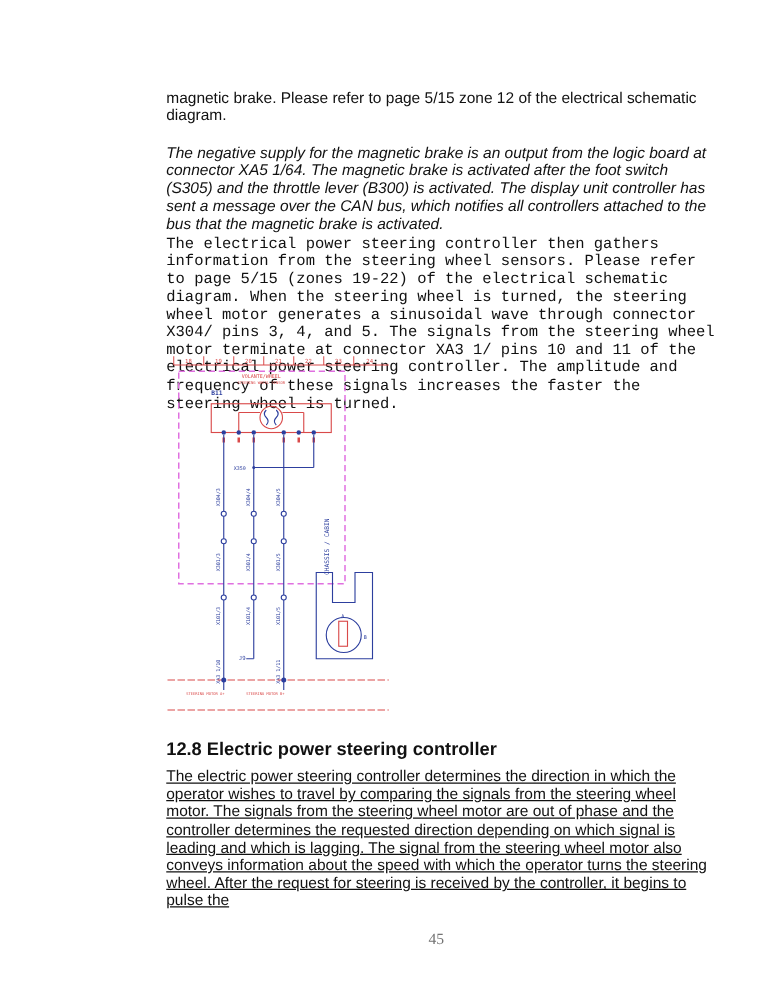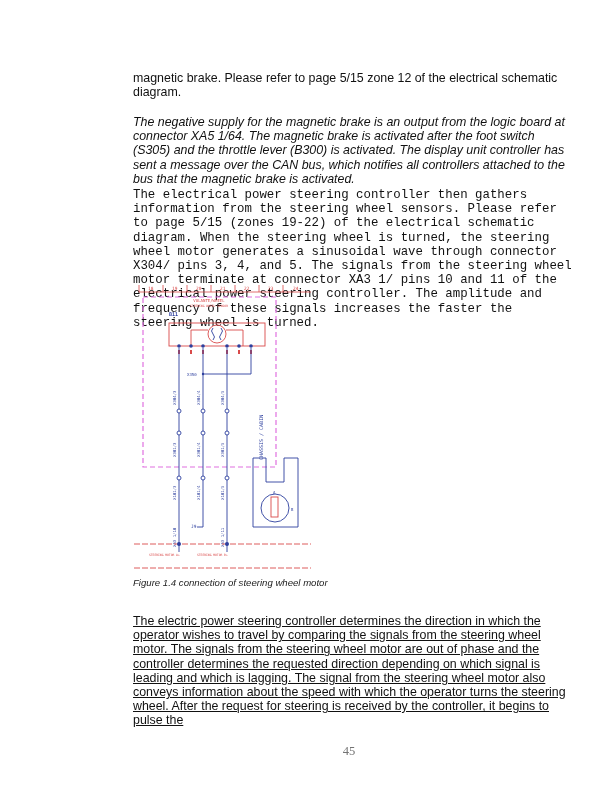--- a/index.html
+++ b/index.html
@@ -151,16 +151,16 @@
     <g fill="#2d3f9e">
         <circle cx="48" cy="262" r="2"></circle>
         <circle cx="96" cy="262" r="2"></circle>
       </g>
     <g fill="#d94a4a" font-size="3" class="dlabel">
       <text x="18" y="274">STEERING MOTOR A+</text>
       <text x="66" y="274">STEERING MOTOR B+</text>
     </g>
   </svg>
 
-  <div class="caption">Figure 1.4 connection of steering wheel motor</div>
+  <h2 class="heading">12.8 Electric power steering controller</h2>
   <p class="body-text" id="p4">The electric power steering controller determines the direction in which the operator wishes to travel by comparing the signals from the steering wheel motor. The signals from the steering wheel motor are out of phase and the controller determines the requested direction depending on which signal is leading and which is lagging. The signal from the steering wheel motor also conveys information about the speed with which the operator turns the steering wheel. After the request for steering is received by the controller, it begins to pulse the</p>
   <div class="page-number">45</div>
 </div>
 
 </body></html>

